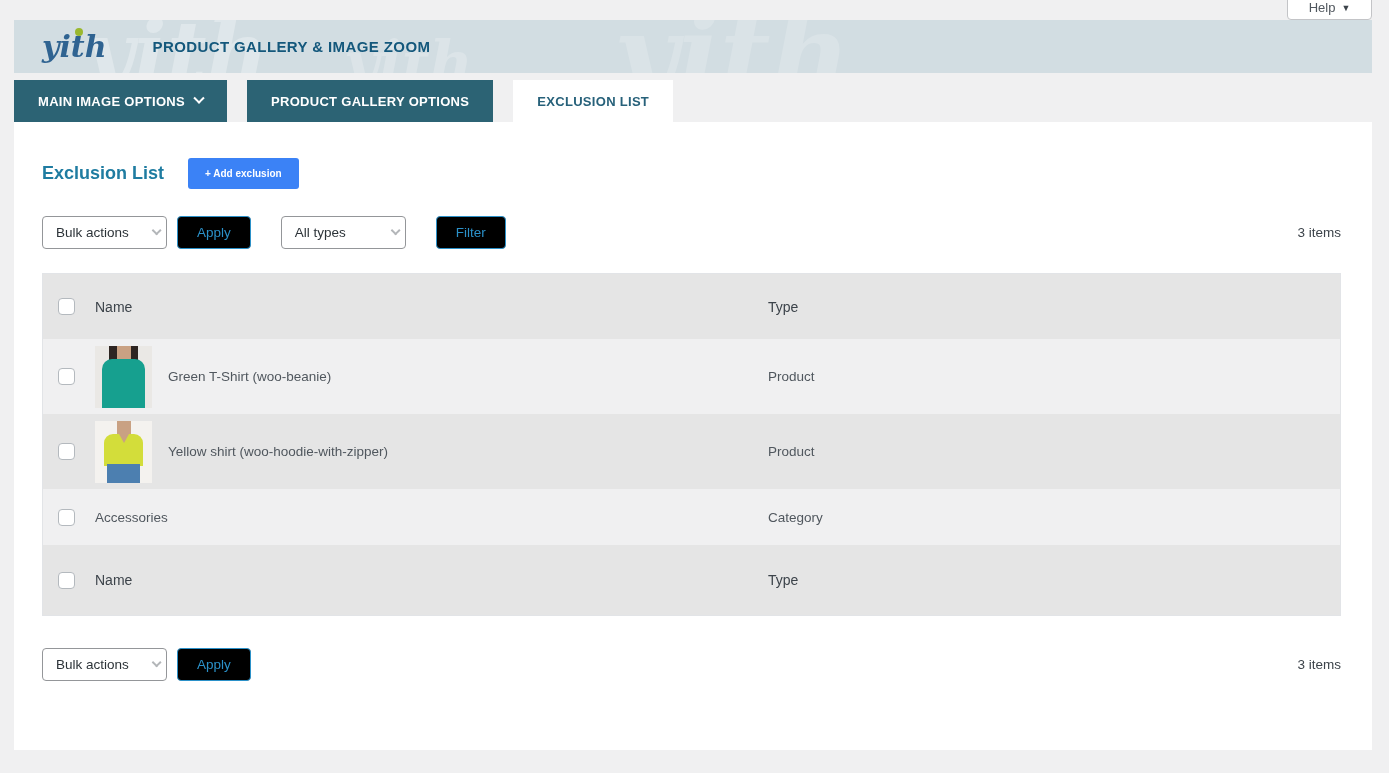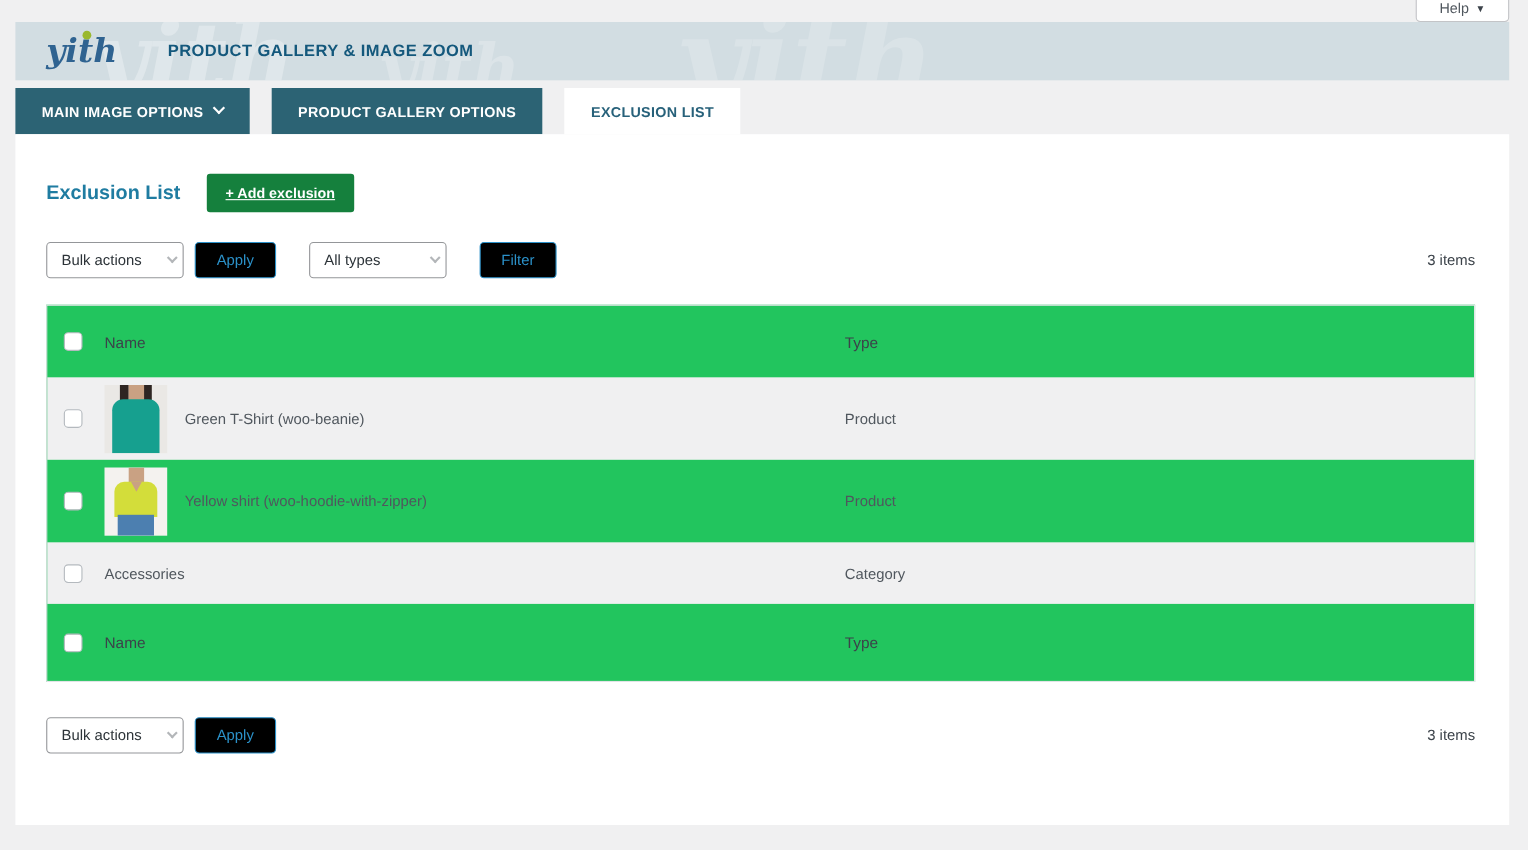--- a/index.html
+++ b/index.html
@@ -66,24 +66,23 @@
   }
 
   
   .panel {
     position:absolute; top:122px; left:14px; right:17px; height:628px;
     background:#fff; padding:36px 31px 0 28px;
   }
   .heading-row { display:flex; align-items:center; gap:24px; }
   .panel-heading { font-size:18px; font-weight:bold; color:#1f7ca1; }
   .add-btn {
-    background:#15803d; color:#fff; border:none; border-radius:3px;
-    font-size:13px; font-weight:bold; padding:10px 17px; cursor:pointer;
+    background:#3b82f6; color:#fff; border:none; border-radius:3px;
+    font-size:10px; font-weight:bold; padding:10px 17px; cursor:pointer;
     font-family:inherit;
-    text-decoration:underline;
   }
 
   .toolbar { display:flex; align-items:center; gap:10px; margin-top:27px; }
   .fake-select {
     display:flex; align-items:center; justify-content:space-between; gap:14px;
     border:1px solid #949699; border-radius:4px; background:#fff;
     padding:8px 8px 8px 13px; font-size:13.5px; color:#2c3338;
     cursor:pointer; min-width:125px;
   }
   .sel-chev {
@@ -95,21 +94,21 @@
     background:#000000; border:1px solid #2b91c9; border-radius:4px;
     color:#2b91c9; font-size:13.5px; font-weight:normal;
     padding:8px 19px; cursor:pointer; font-family:inherit;
   }
   .toolbar .spacer { flex:1; }
   .items-count { font-size:13.5px; color:#3c434a; }
   .tb-gap { width:10px; }
 
   
   .table {
-    margin-top:24px; border:1px solid #e2e4e7; background:#22c55e;
+    margin-top:24px; border:1px solid #e2e4e7; background:#e5e5e5;
   }
   .trow { display:flex; align-items:center; }
   .trow.shade { background:#f0f0f1; }
   .cell-cb {
     width:52px; padding-left:15px; display:flex; align-items:center;
   }
   .checkbox {
     width:17px; height:17px; border:1px solid #b4b9be; border-radius:4px;
     background:#fff; cursor:pointer;
   }

